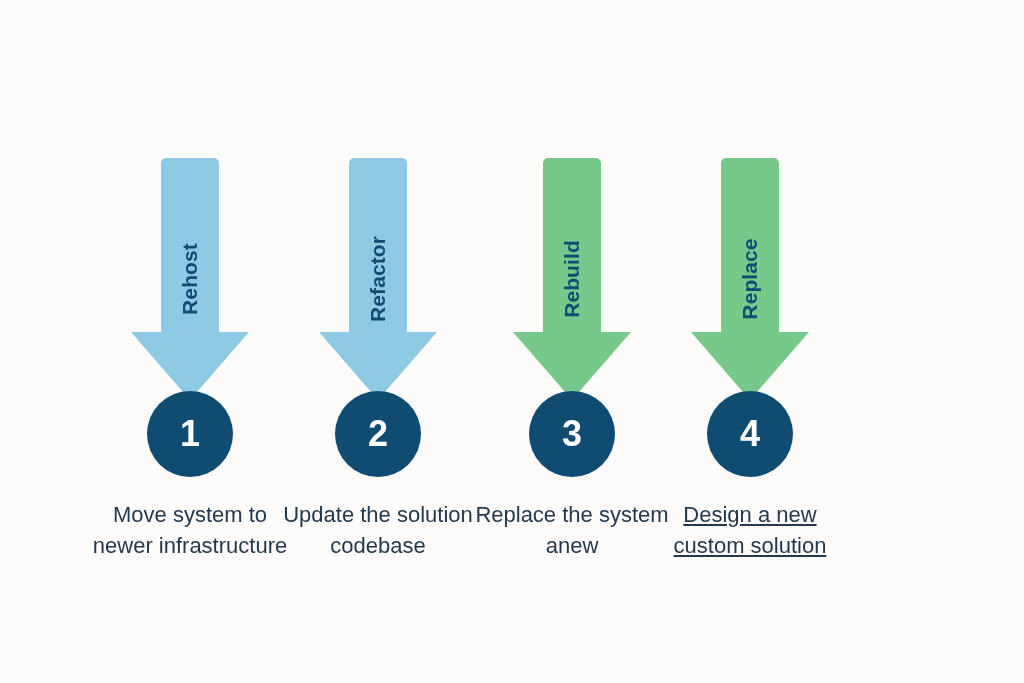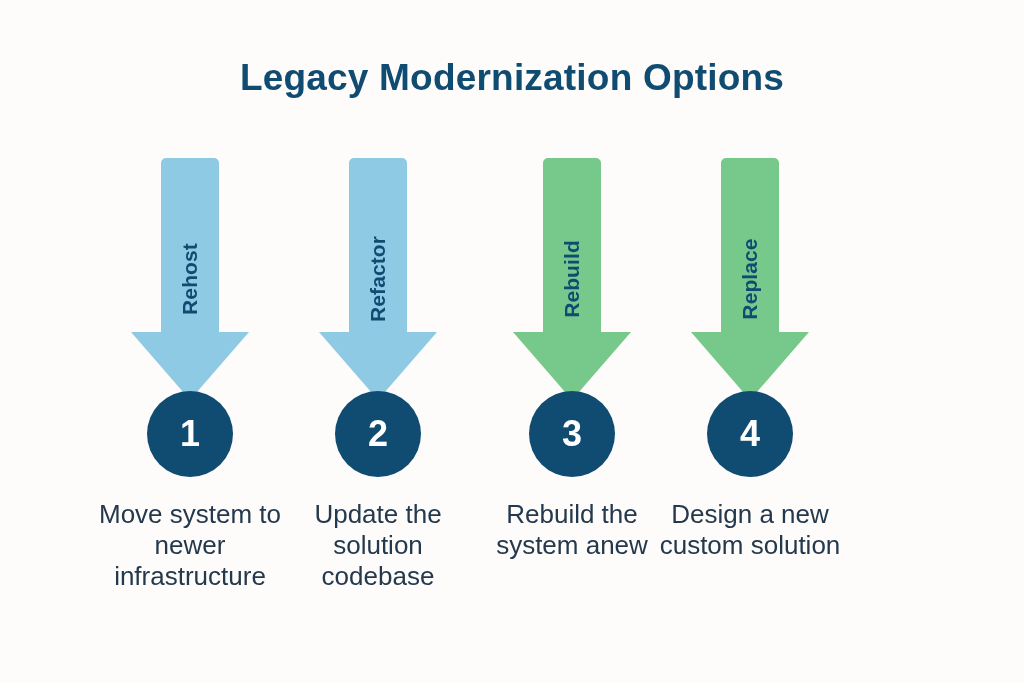--- a/index.html
+++ b/index.html
@@ -84,35 +84,34 @@
     font-weight: bold;
     line-height: 1;
     box-sizing: border-box;
   }
   .caption {
     position: absolute;
     top: 499px;
     left: -4px;
     width: 208px;
     text-align: center;
-    font-size: 26px;
+    font-size: 22px;
     line-height: 31px;
     color: #24394d;
   }
   .col-1 { left: 90px; }
   .col-2 { left: 278px; }
   .col-3 { left: 472px; }
   .col-4 { left: 650px; }
 </style>
 </head>
 <body style="background: rgb(253, 252, 250);">
 
 <div id="infographic">
 
-  <div id="page-title" style="color: rgb(16, 76, 114);">Legacy Modernization Options</div>
 
   <div class="column col-1">
     <div class="arrow-wrap">
       <svg class="arrow-svg" viewBox="0 0 200 248" xmlns="http://www.w3.org/2000/svg">
         <path d="M76,3 L124,3 A5,5 0 0 1 129,8 L129,177 L159,177 L100,245 L41,177 L71,177 L71,8 A5,5 0 0 1 76,3 Z" fill="#8ecae3"></path>
       </svg>
     </div>
     <div class="arrow-label">
       <span style="color: rgb(16, 76, 114);">Rehost</span>
     </div>
@@ -142,31 +141,31 @@
       <svg class="arrow-svg" viewBox="0 0 200 248" xmlns="http://www.w3.org/2000/svg">
         <path d="M76,3 L124,3 A5,5 0 0 1 129,8 L129,177 L159,177 L100,245 L41,177 L71,177 L71,8 A5,5 0 0 1 76,3 Z" fill="#76c98a"></path>
       </svg>
     </div>
     <div class="arrow-label">
       <span style="color: rgb(16, 76, 114);">Rebuild</span>
     </div>
     <div class="circle" style="background: rgb(16, 76, 114);">
       <span>3</span>
     </div>
-    <div class="caption" style="color: rgb(36, 57, 77);">Rebuild the system anew</div>
+    <div class="caption" style="color: rgb(36, 57, 77);">Replace the system anew</div>
   </div>
 
   <div class="column col-4">
     <div class="arrow-wrap">
       <svg class="arrow-svg" viewBox="0 0 200 248" xmlns="http://www.w3.org/2000/svg">
         <path d="M76,3 L124,3 A5,5 0 0 1 129,8 L129,177 L159,177 L100,245 L41,177 L71,177 L71,8 A5,5 0 0 1 76,3 Z" fill="#76c98a"></path>
       </svg>
     </div>
     <div class="arrow-label">
       <span style="color: rgb(16, 76, 114);">Replace</span>
     </div>
     <div class="circle" style="background: rgb(16, 76, 114);">
       <span>4</span>
     </div>
-    <div class="caption" style="color: rgb(36, 57, 77);">Design a new custom solution</div>
+    <div class="caption" style="color: rgb(36, 57, 77); text-decoration: underline;">Design a new custom solution</div>
   </div>
 
 </div>
 
 </body></html>

